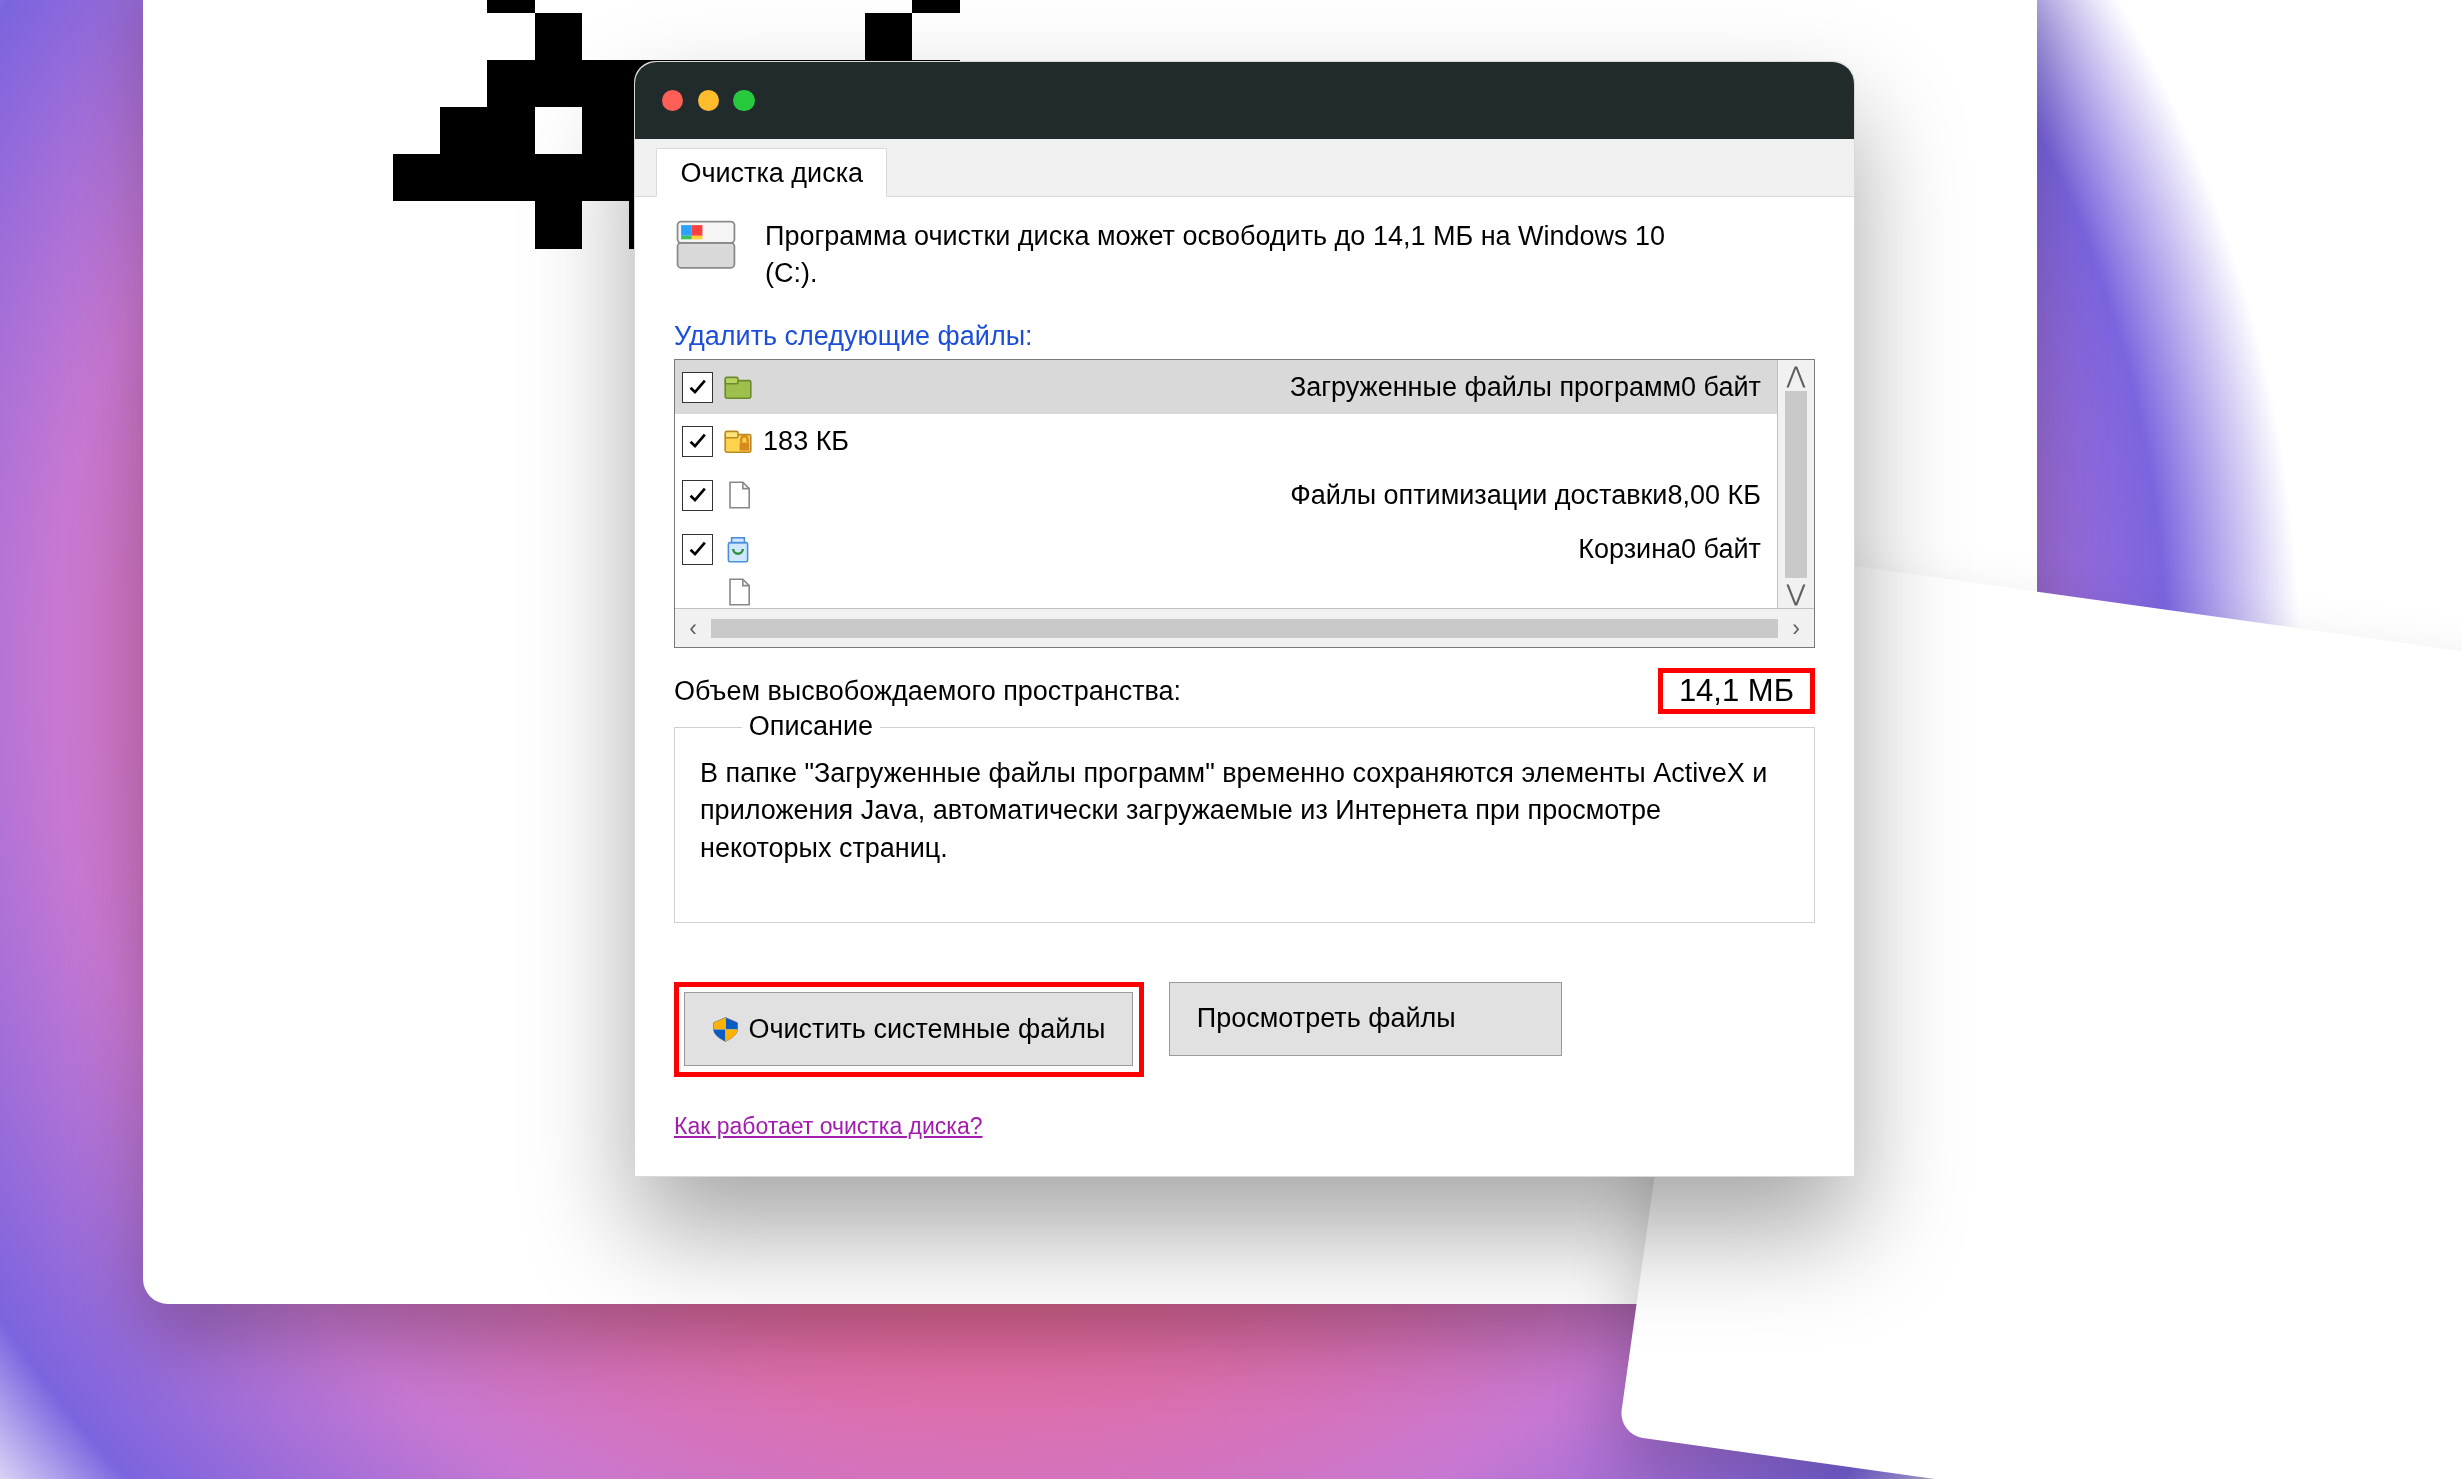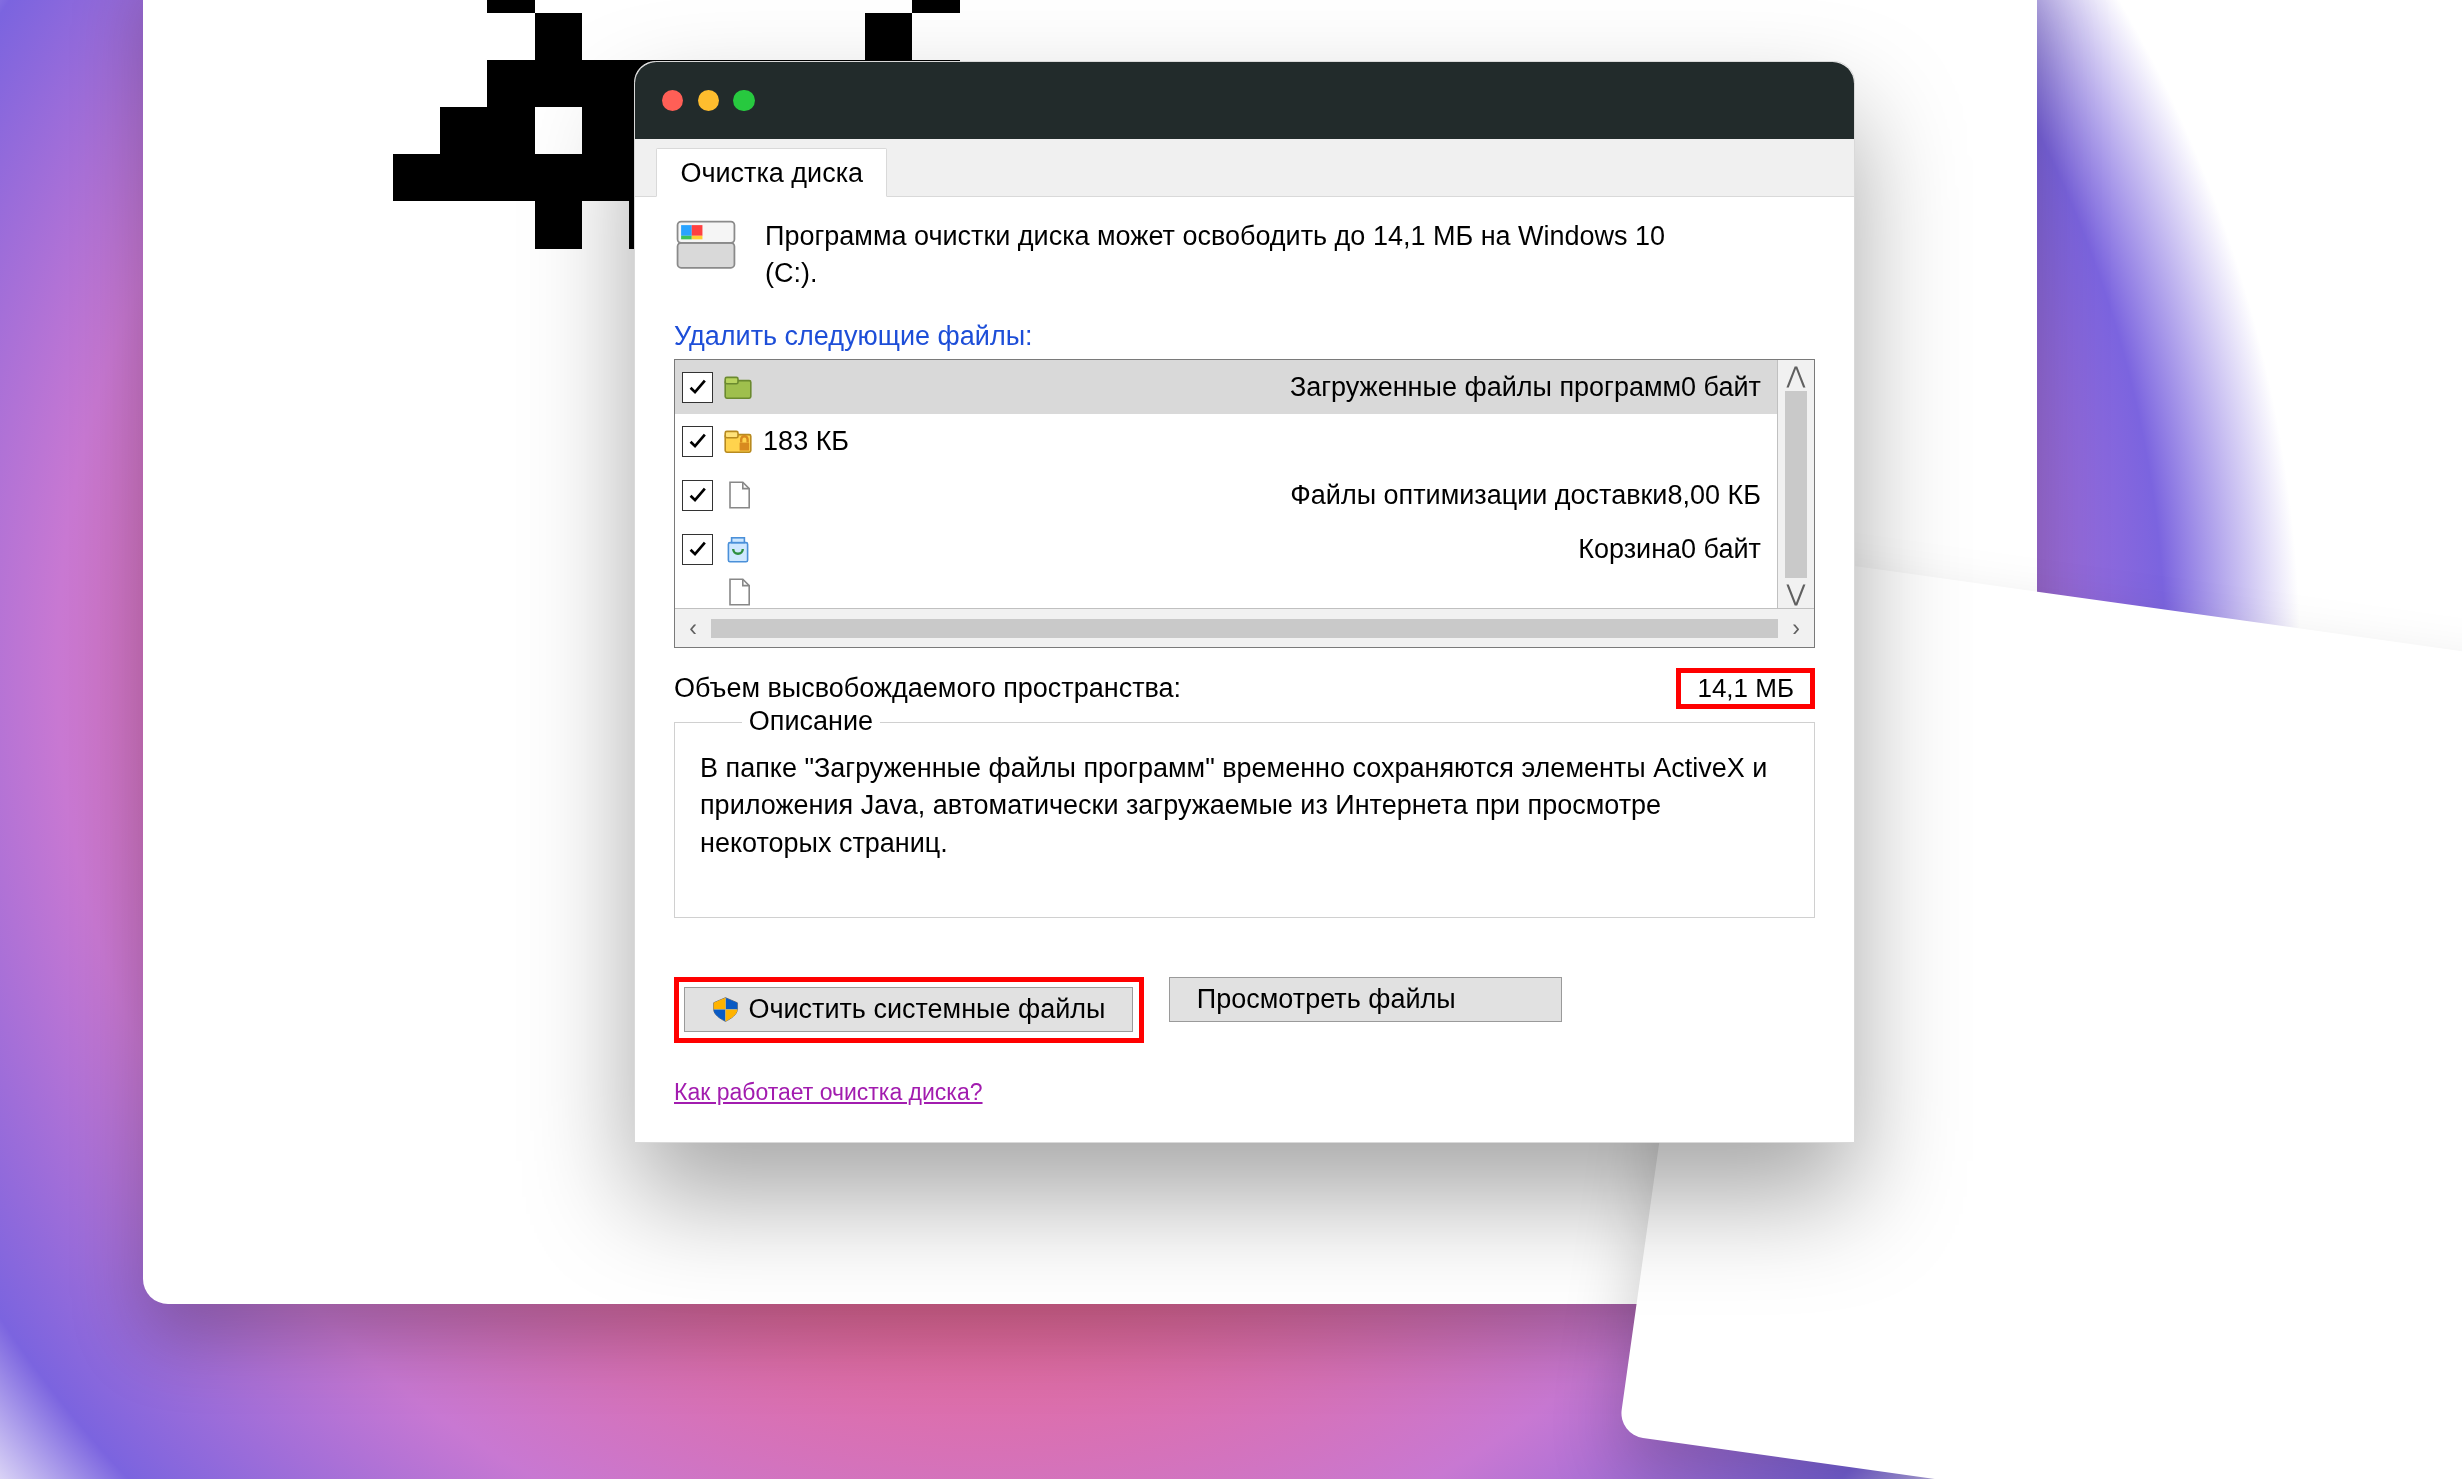--- a/index.html
+++ b/index.html
@@ -195,21 +195,21 @@
     display: flex;
     justify-content: space-between;
     align-items: center;
     font-size: 27px;
     color: #000;
     margin: 19.7px 0 12.5px 0;
   }
   .freed-val {
     border: 5.4px solid #ff0000;
     padding: 0 16px;
-    font-size: 26px;
+    font-size: 31px;
   }
 
   
   .groupbox {
     border: 1.8px solid #d0d0d0;
     padding: 27px 25px 54px 25px;
     margin-top: 5.4px;
     position: relative;
     font-size: 27px;
     color: #000;
@@ -233,21 +233,21 @@
   }
   .highlight-frame {
     border: 5.4px solid #ff0000;
     padding: 5.4px;
     display: inline-block;
   }
   button.winbtn {
     font-family: inherit;
     font-size: 27px;
     padding: 9px 27px;
-    height: 45px;
+    height: 74px;
     min-width: 393px;
     background: #e1e1e1;
     border: 1.8px solid #9a9a9a;
     display: inline-flex;
     align-items: center;
     gap: 9px;
     cursor: pointer;
     color: #000;
   }
   .shield { width: 27px; height: 27px; }

